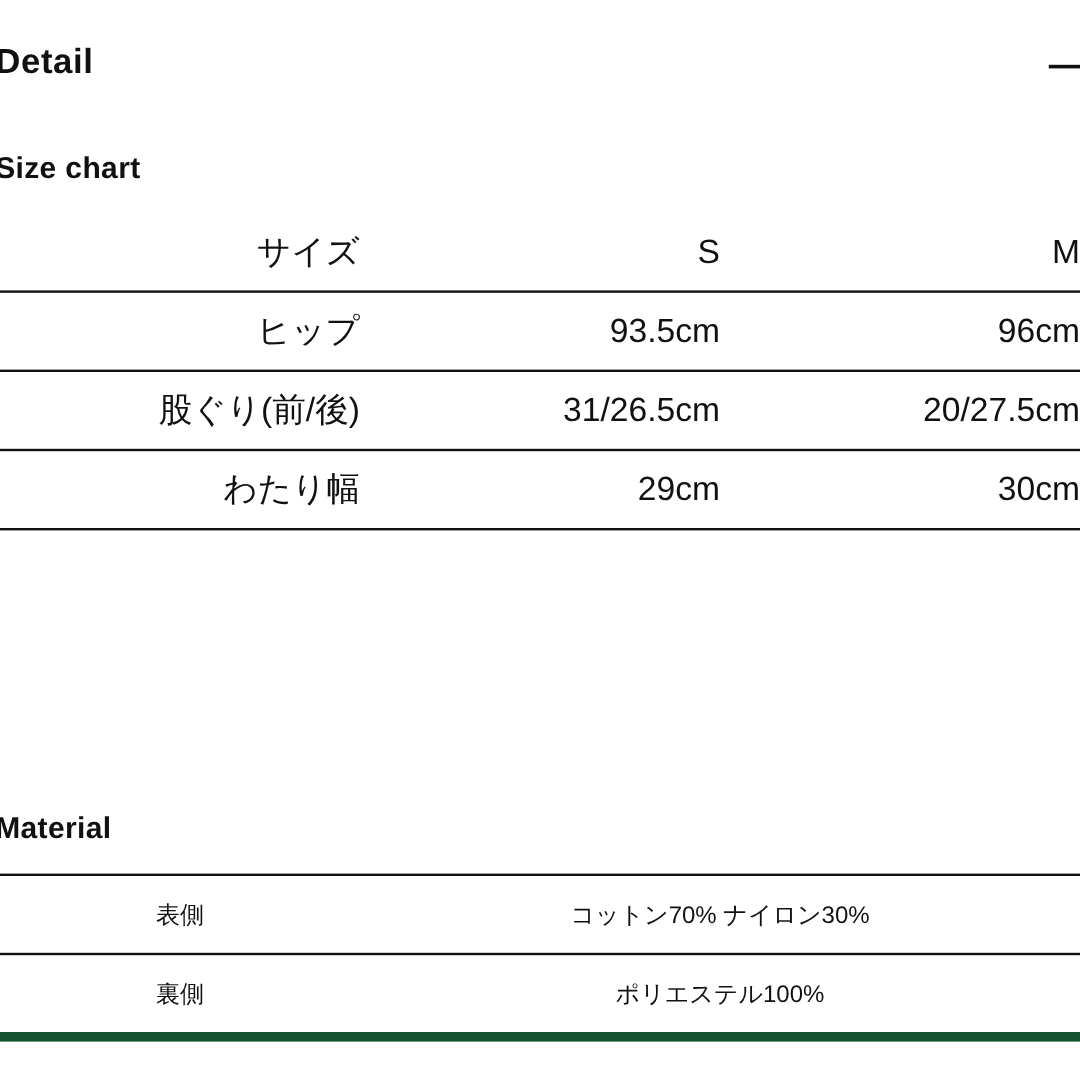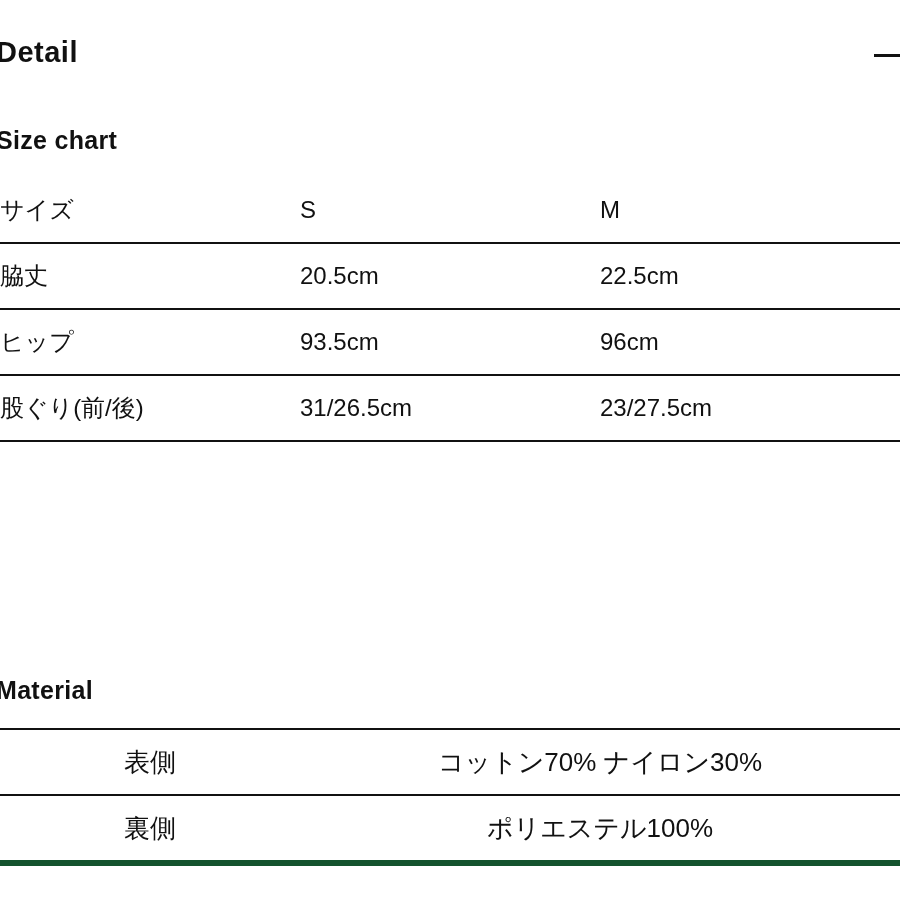--- a/index.html
+++ b/index.html
@@ -67,23 +67,23 @@
     border-collapse: collapse;
     table-layout: fixed;
     width: 900px;
     left: 0;
   }
   #size-table { top: 178px; }
   #material-table { top: 728px; }
 
   #size-table td, #size-table th {
     height: 64px;
-    font-size: 24px;
+    font-size: 28px;
     font-weight: 400;
-    text-align: left;
+    text-align: right;
     vertical-align: middle;
     color: #111111;
     padding: 0;
   }
   #size-table .col-label { width: 300px; }
   #size-table .col-s { width: 300px; }
   #size-table .col-m { width: 300px; }
 
   #size-table thead th {
     border: none;
@@ -91,29 +91,29 @@
   }
   #size-table tbody tr td {
     border-top: 2px solid #111111;
   }
   #size-table tbody tr:last-child td {
     border-bottom: 2px solid #111111;
   }
 
   #material-table td {
     height: 64px;
-    font-size: 26px;
+    font-size: 20px;
     text-align: center;
     vertical-align: middle;
     color: #111111;
     padding: 0;
     border-top: 2px solid #111111;
   }
   #material-table tr:last-child td {
-    border-bottom: 6px solid #14532d;
+    border-bottom: 8px solid #14532d;
   }
   #material-table .col-mat-label { width: 300px; }
   #material-table .col-mat-value { width: 600px; }
 </style>
 </head>
 <body>
 
 <div class="page">
 
   <div class="detail-header">
@@ -131,33 +131,33 @@
     </colgroup>
     <thead>
       <tr>
         <th>サイズ</th>
         <th>S</th>
         <th>M</th>
       </tr>
     </thead>
     <tbody>
       <tr>
-        <td>脇丈</td>
-        <td>20.5cm</td>
-        <td>22.5cm</td>
-      </tr>
-      <tr>
         <td>ヒップ</td>
         <td>93.5cm</td>
         <td>96cm</td>
       </tr>
       <tr>
         <td>股ぐり(前/後)</td>
         <td>31/26.5cm</td>
-        <td>23/27.5cm</td>
+        <td>20/27.5cm</td>
+      </tr>
+      <tr>
+        <td>わたり幅</td>
+        <td>29cm</td>
+        <td>30cm</td>
       </tr>
     </tbody>
   </table>
 
   <div class="section-title" id="material-title">Material</div>
 
   <table id="material-table">
     <colgroup>
       <col class="col-mat-label">
       <col class="col-mat-value">

